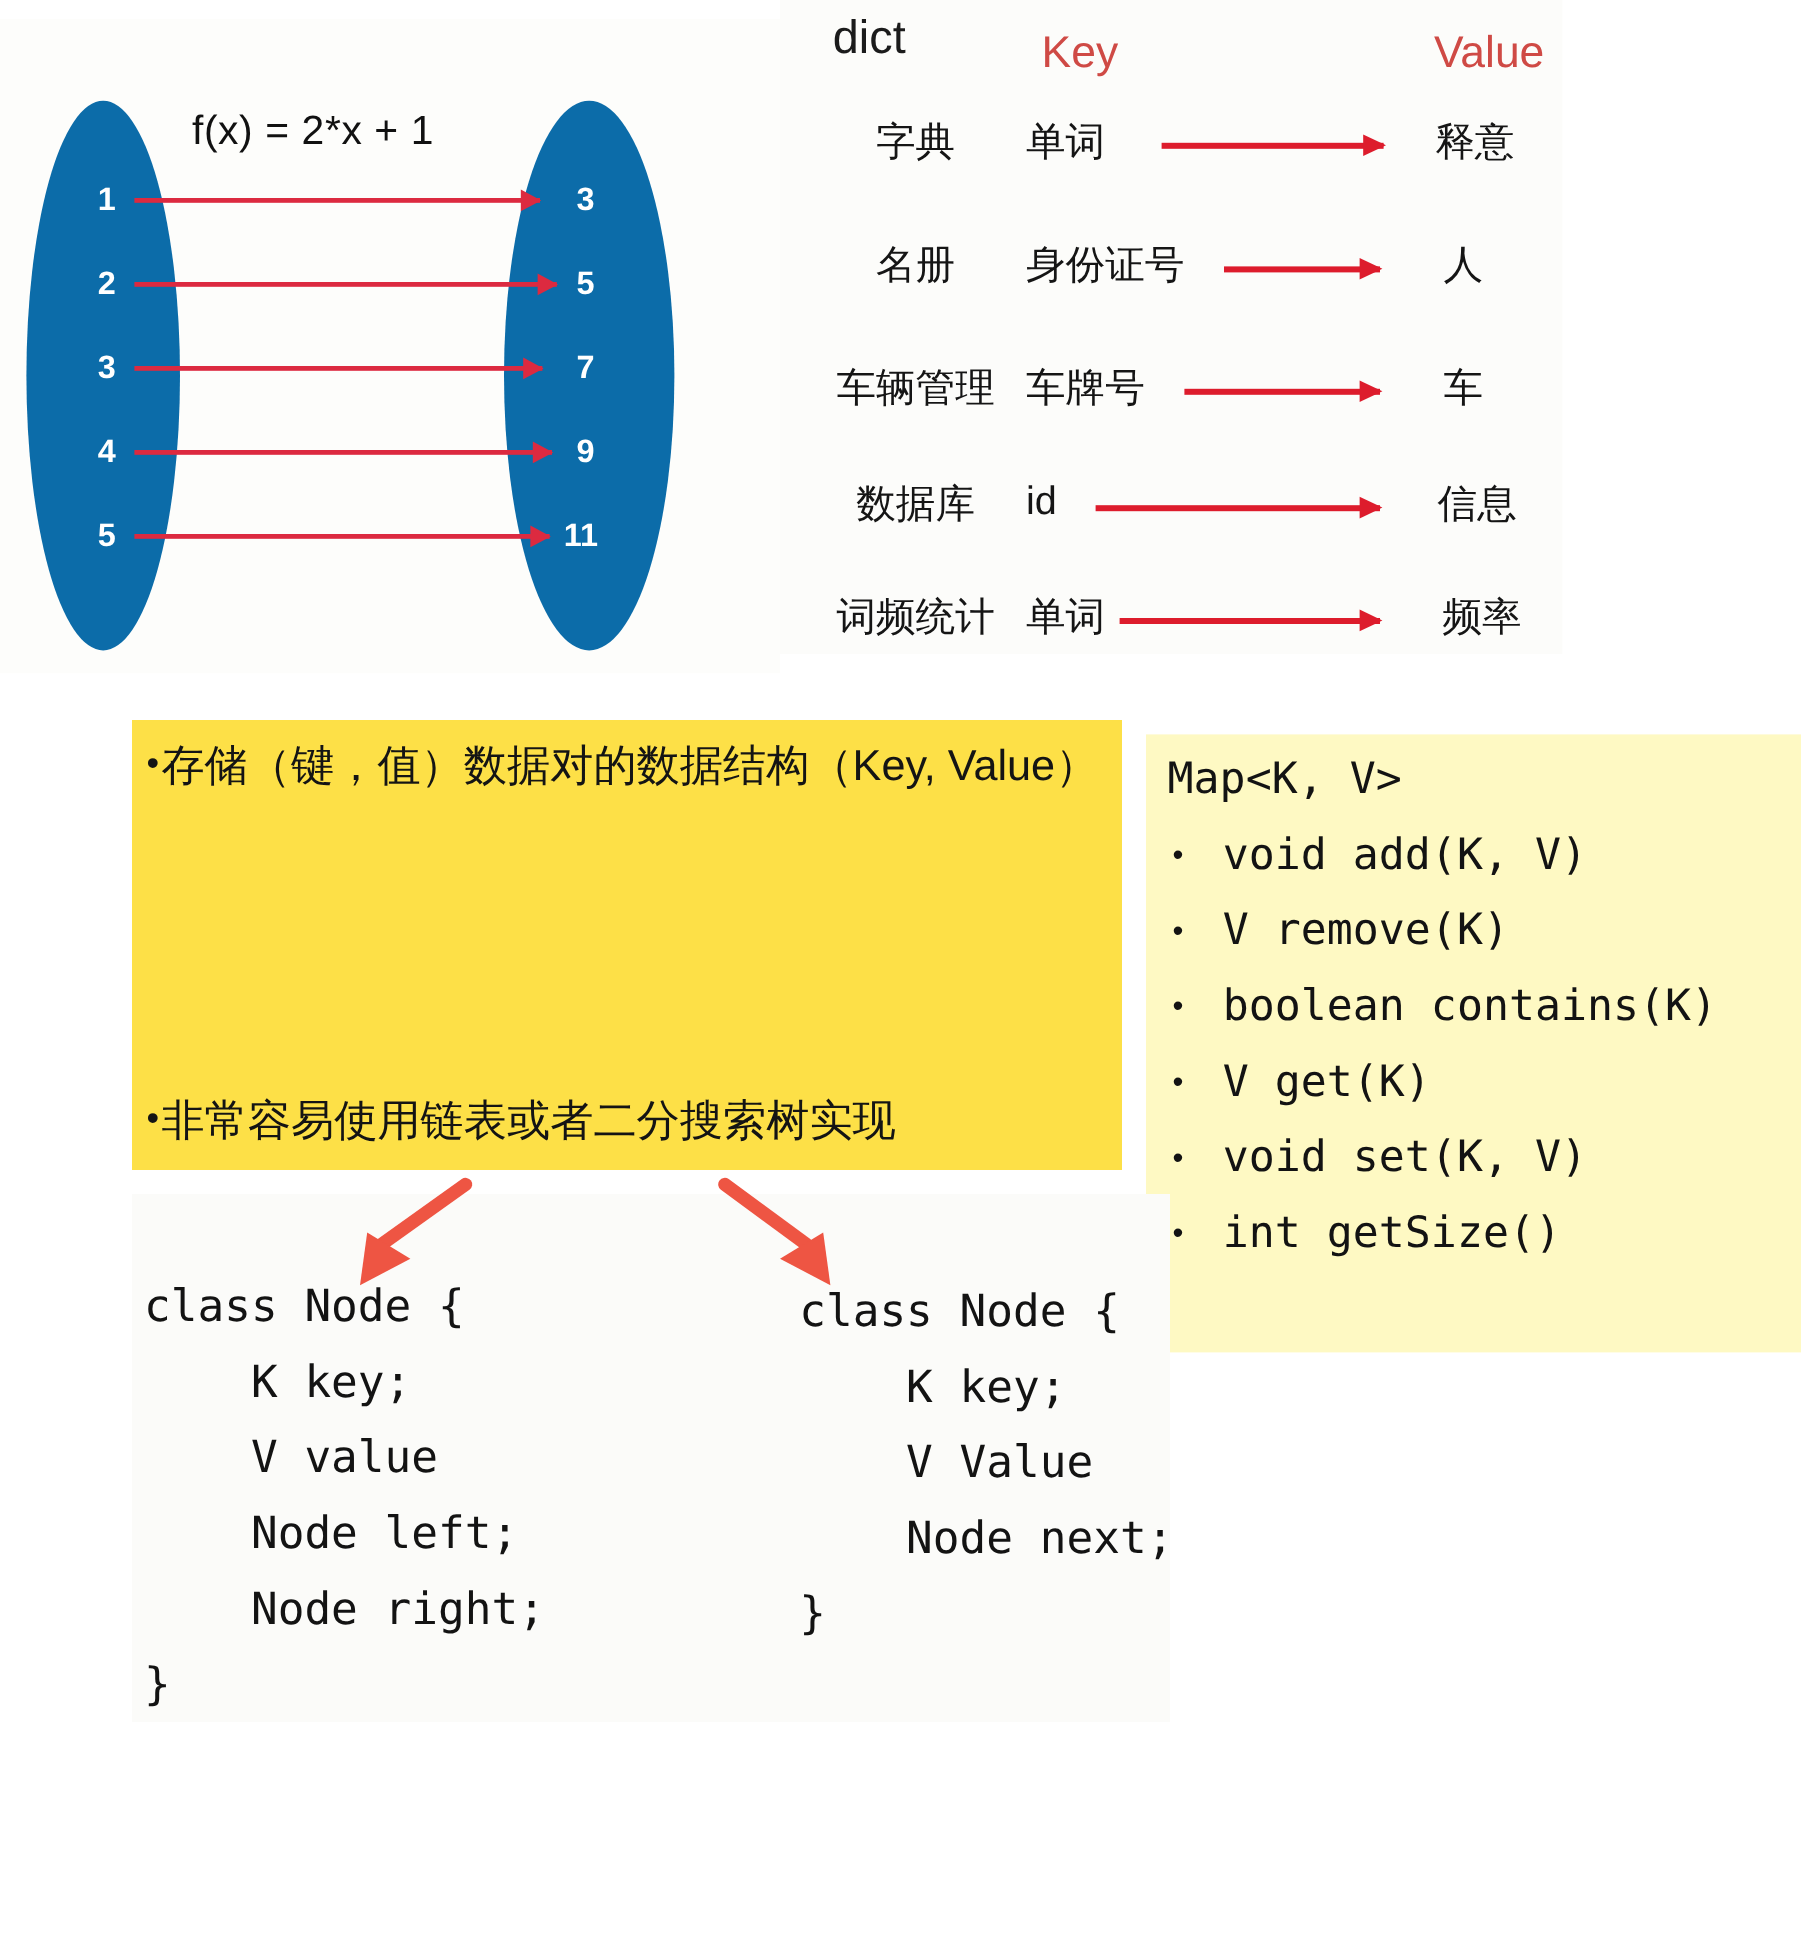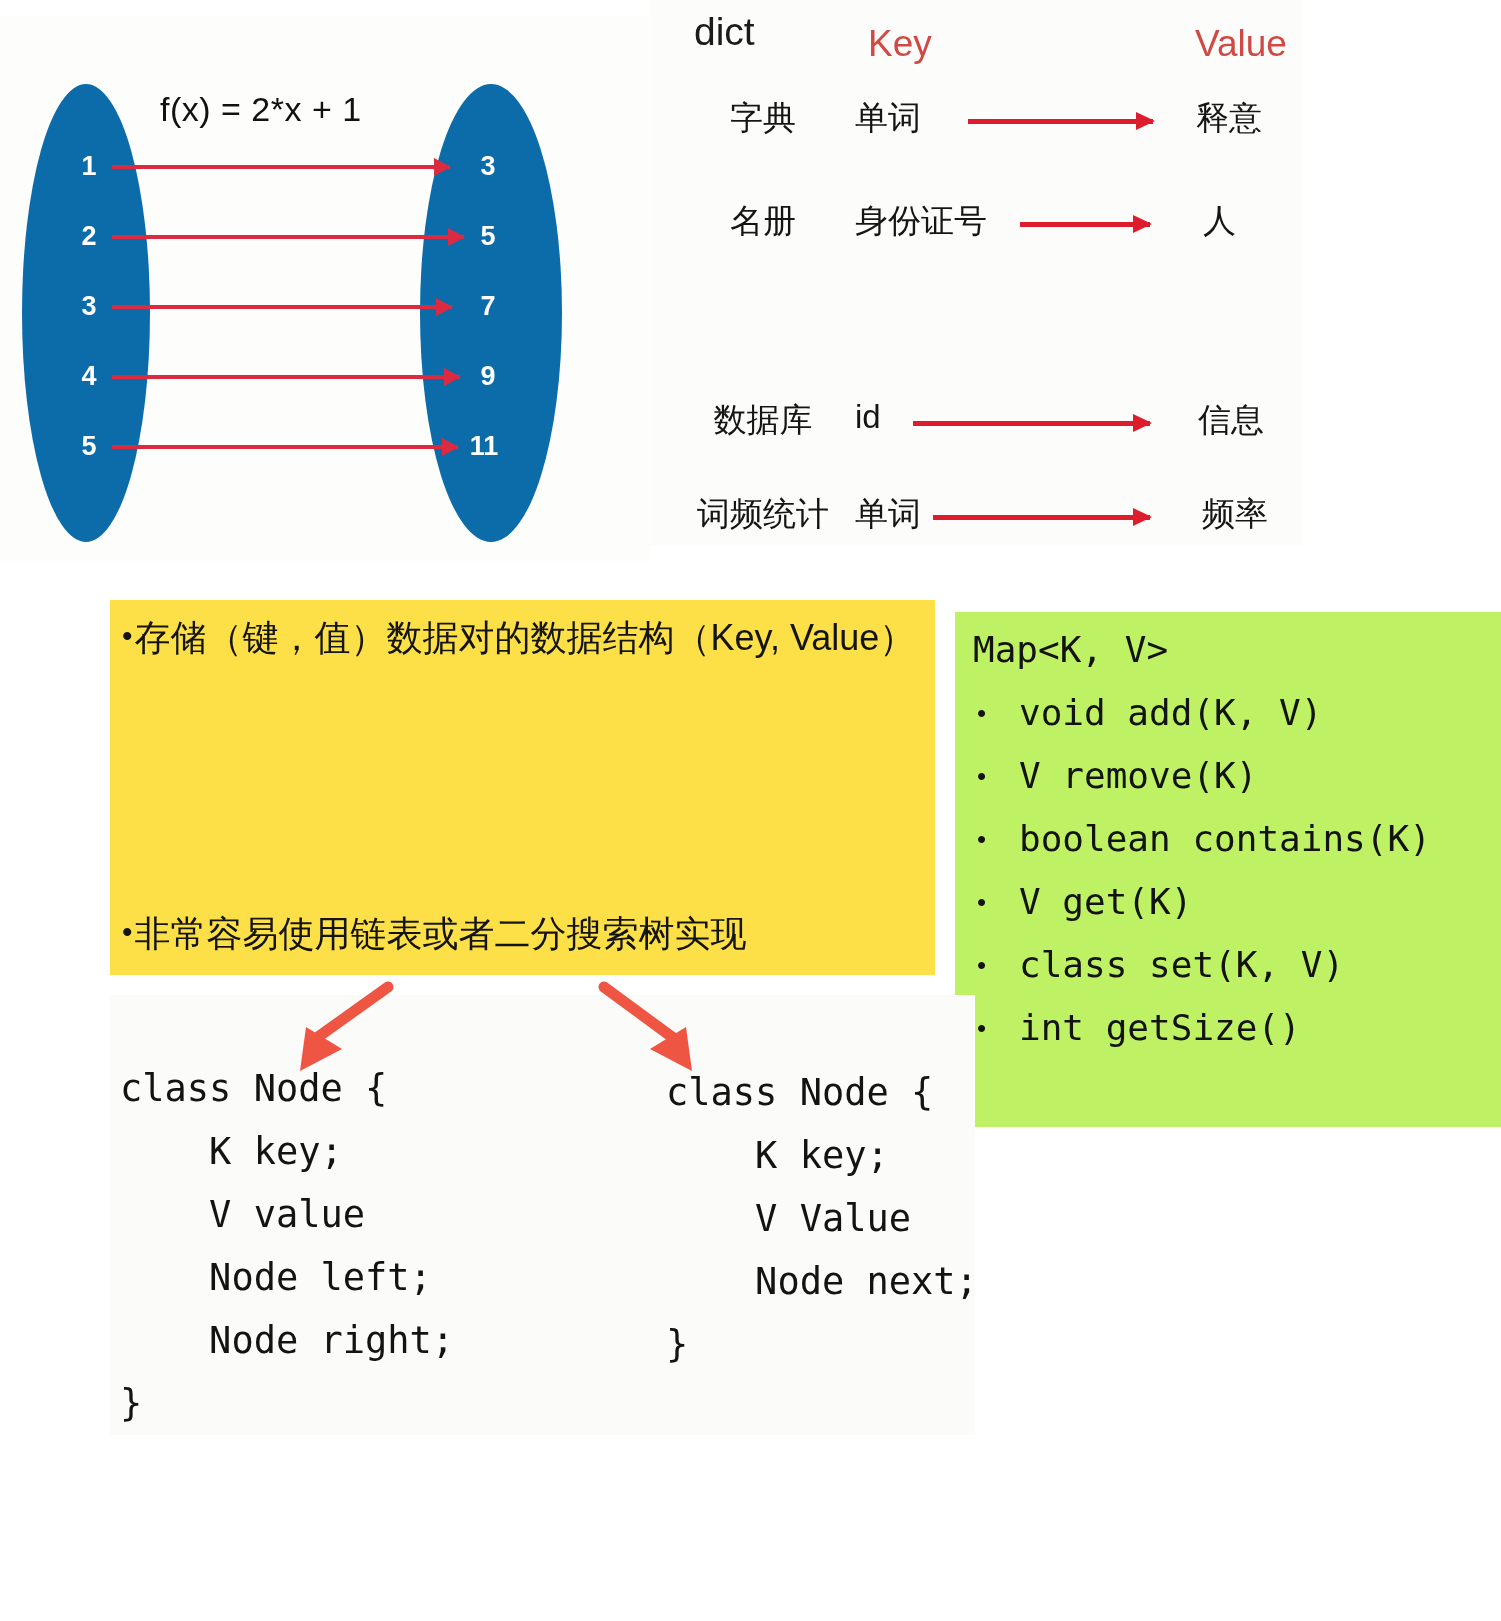--- a/index.html
+++ b/index.html
@@ -152,21 +152,21 @@
   .bullet-dot {
     display: inline-block;
     transform: translateY(-4px);
     margin-right: 2px;
     font-size: 30px;
   }
 
   
   #map-panel {
     left: 955px; top: 612px; width: 546px; height: 515px;
-    background: #bef264;
+    background: #fef9c3;
   }
   #map-title {
     position: absolute;
     left: 18px; top: 17px;
     font-family: "DejaVu Sans Mono", "Liberation Mono", monospace;
     font-size: 36px;
     color: #131313;
     white-space: nowrap;
   }
   .api-item {
@@ -246,20 +246,26 @@
     <div class="kv-val" style="left:546px;">释意</div>
   </div>
 
   <div class="kv-row" style="top:199px;font-family:Liberation Serif, serif;">
     <div class="kv-ctx">名册</div>
     <div class="kv-key">身份证号</div>
     <div class="kv-arrow" style="left:370px; width:130px;"></div>
     <div class="kv-val" style="left:553px;">人</div>
   </div>
 
+  <div class="kv-row" style="top:301px;">
+    <div class="kv-ctx">车辆管理</div>
+    <div class="kv-key">车牌号</div>
+    <div class="kv-arrow" style="left:337px; width:163px;"></div>
+    <div class="kv-val" style="left:553px;">车</div>
+  </div>
 
   <div class="kv-row" style="top:398px;">
     <div class="kv-ctx">数据库</div>
     <div class="kv-key">id</div>
     <div class="kv-arrow" style="left:263px; width:237px;"></div>
     <div class="kv-val" style="left:548px;">信息</div>
   </div>
 
   <div class="kv-row" style="top:492px;">
     <div class="kv-ctx">词频统计</div>
@@ -287,21 +293,21 @@
   <div class="api-item" style="top:143px;">
     <span class="api-bullet">•</span><span>V remove(K)</span>
   </div>
   <div class="api-item" style="top:206px;">
     <span class="api-bullet">•</span><span>boolean contains(K)</span>
   </div>
   <div class="api-item" style="top:269px;">
     <span class="api-bullet">•</span><span>V get(K)</span>
   </div>
   <div class="api-item" style="top:332px;">
-    <span class="api-bullet">•</span><span>class set(K, V)</span>
+    <span class="api-bullet">•</span><span>void set(K, V)</span>
   </div>
   <div class="api-item" style="top:395px;">
     <span class="api-bullet">•</span><span>int getSize()</span>
   </div>
 </div>
 
 <div class="panel" id="code-panel">
   <div class="code-block" id="code-tree">class Node {
     K key;
     V value

